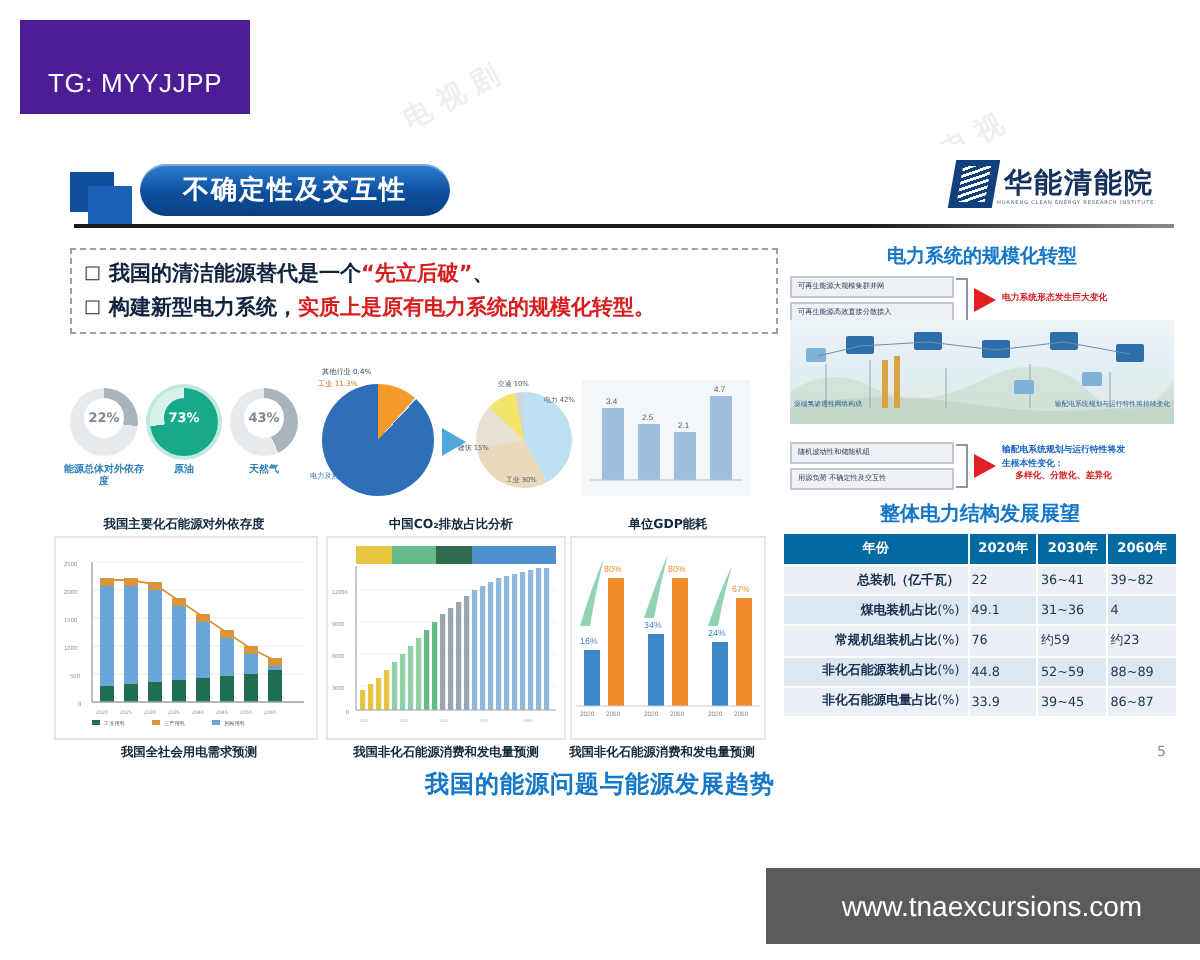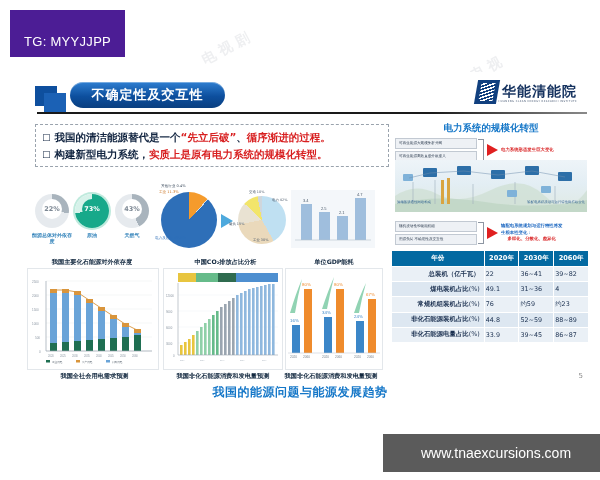--- a/index.html
+++ b/index.html
@@ -148,21 +148,20 @@
     </div>
     <div class="logo-sub">HUANENG CLEAN ENERGY RESEARCH INSTITUTE</div>
   </div>
 
   <div class="bullets">
     <div class="bl">
       <span class="mk">□</span>
       <span>我国的清洁能源替代是一个</span>
       <span class="rd">“先立后破”</span>
       <span>、</span>
-      <span class="rd">循序渐进的过程。</span>
     </div>
     <div class="bl">
       <span class="mk">□</span>
       <span>构建新型电力系统，</span>
       <span class="rd">实质上是原有电力系统的规模化转型。</span>
     </div>
   </div>
 
   <div class="r1">
     <div class="rtitle">电力系统的规模化转型</div>
@@ -224,20 +223,21 @@
       <div class="arrow"></div>
       <div>
         <div class="bluetxt">输配电系统规划与运行特性将发</div>
         <div class="bluetxt">生根本性变化：</div>
         <div class="redtxt" style="text-align:center">多样化、分散化、差异化</div>
       </div>
     </div>
   </div>
 
   <div class="tbl-wrap">
+    <div class="tbl-title">整体电力结构发展展望</div>
     <table>
       <thead>
         <tr>
           <th>年份</th>
           <th>2020年</th>
           <th>2030年</th>
           <th>2060年</th>
         </tr>
       </thead>
       <tbody>

